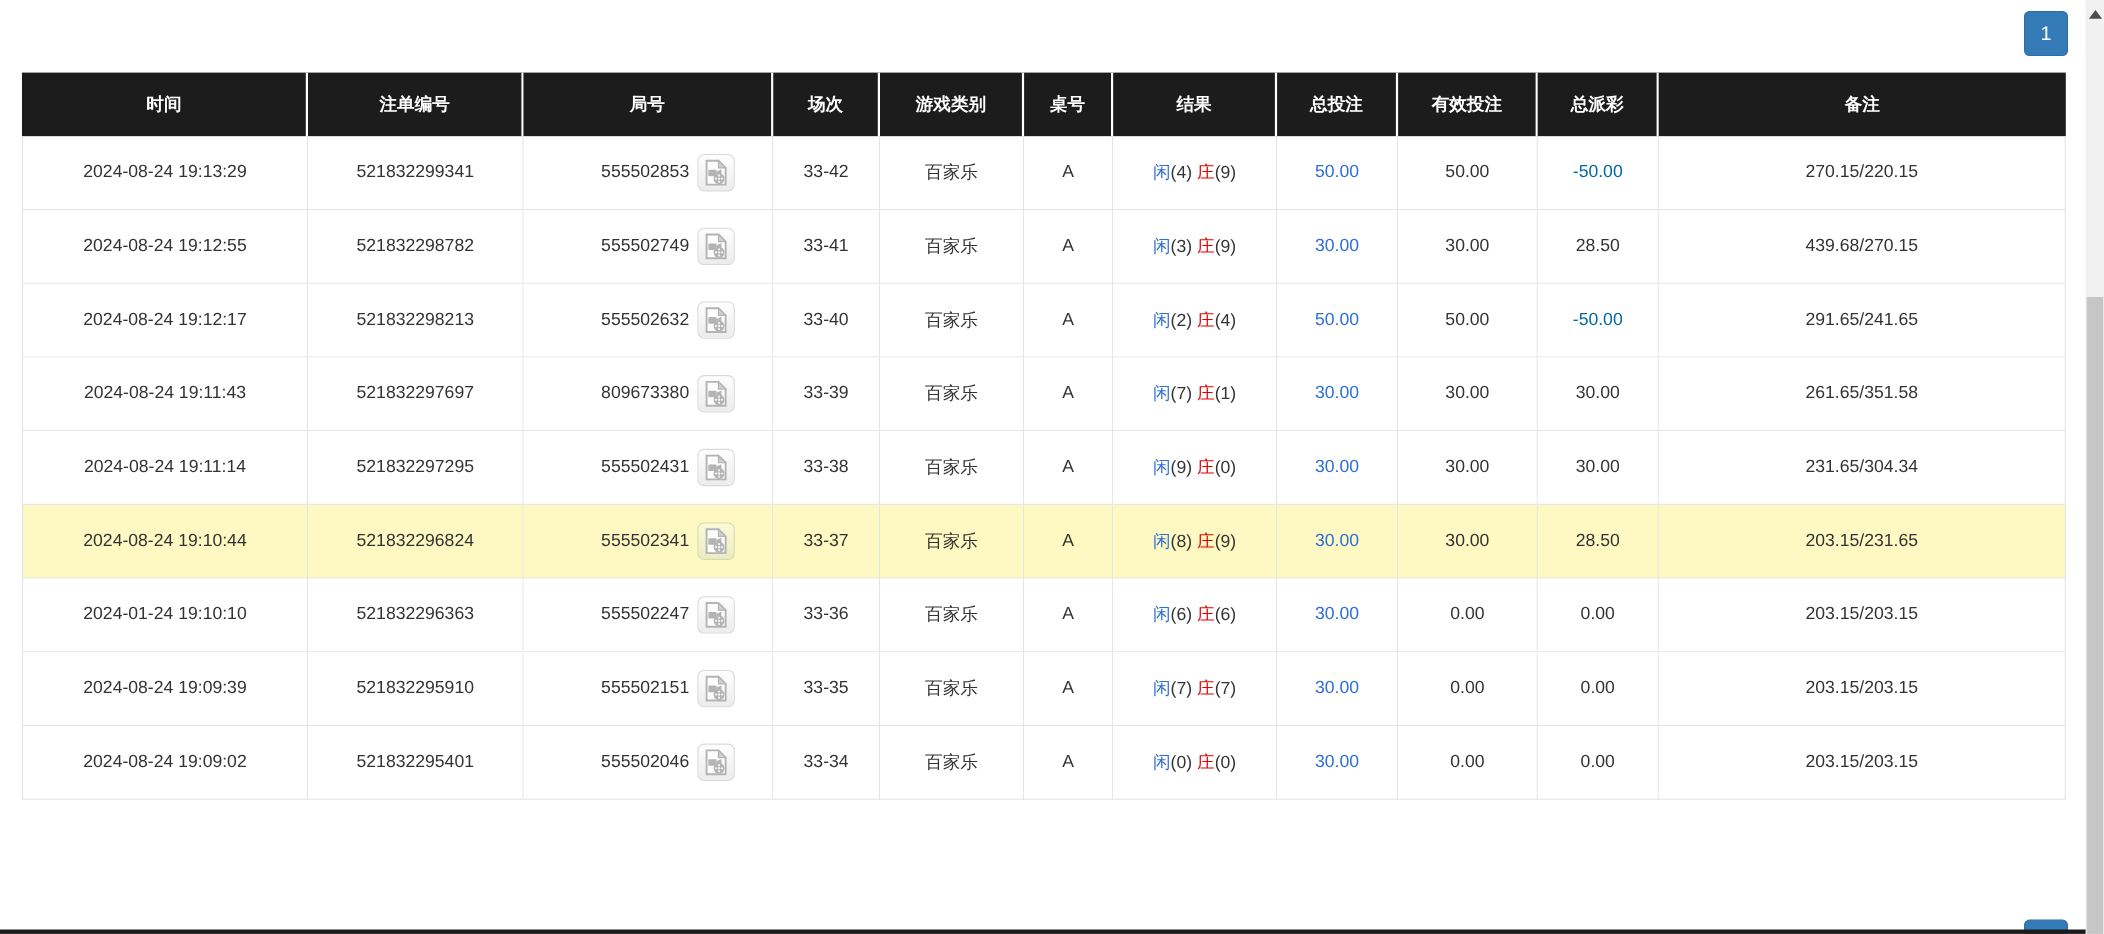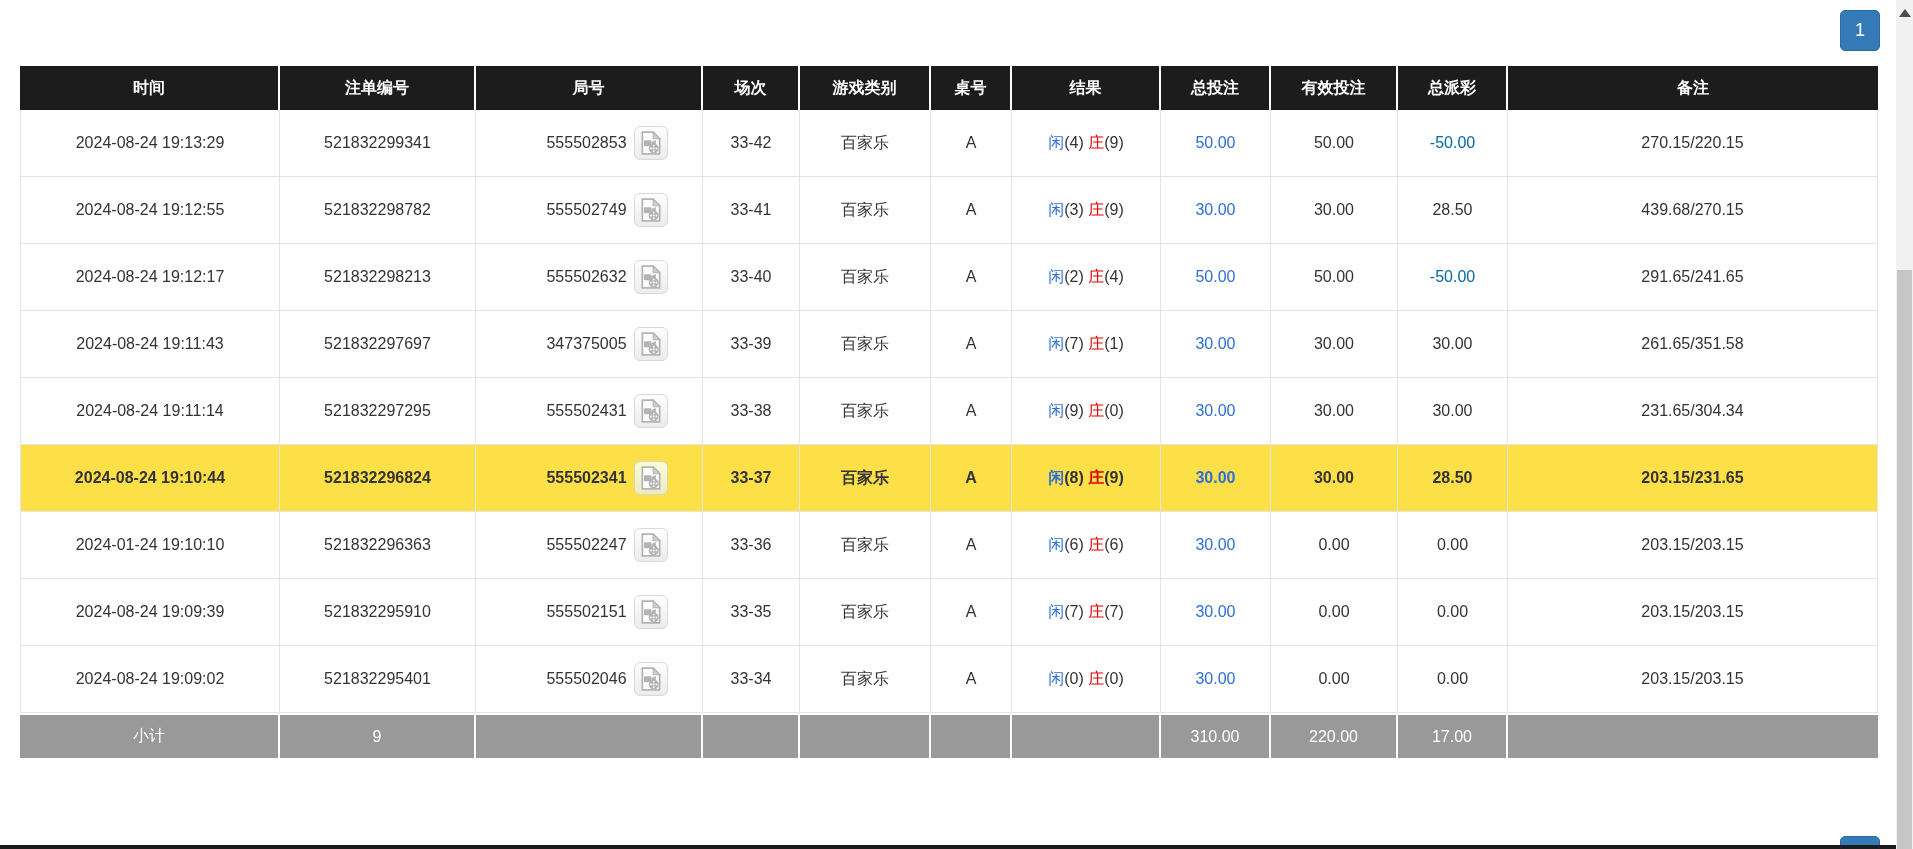--- a/index.html
+++ b/index.html
@@ -21,29 +21,29 @@
   .page-btn.top { top:10px; }
   .page-btn.bottom { top:836px; }
 
   
   table.records {
     position:absolute; left:20px; top:66px; width:1858px;
     border-collapse:separate; border-spacing:0; table-layout:fixed;
   }
   thead th {
     background:#1c1c1c; color:#fff; font-weight:bold; font-size:16px;
-    height:44px; text-align:center; border-right:2px solid #fff; padding:0;
+    height:58px; text-align:center; border-right:2px solid #fff; padding:0;
   }
   thead th:last-child { border-right:none; }
   tbody td {
     background:#fff; height:67px; text-align:center; font-size:16px; color:#333;
     border-right:1px solid #e4e4e4; border-bottom:1px solid #e4e4e4; padding:0;
   }
   tbody td:first-child { border-left:1px solid #e4e4e4;margin-top:17px; }
-  tbody tr.hl td { background:#fde047;font-weight:bold; }
+  tbody tr.hl td { background:#fef9c3; }
   tfoot td {
     background:#999999; color:#fff; height:45px; text-align:center; font-size:16px;
     border-right:2px solid #fff; border-top:2px solid #fff; padding:0;
   }
   tfoot td:last-child { border-right:none; }
 
   .blue-link { color:#2e6ed9; cursor:pointer; }
   .player { color:#2e6ed9; }
   .banker { color:#e00000; }
   .num { color:#333; }
@@ -196,21 +196,21 @@
     </td>
     <td class="blue-link">50.00</td>
     <td>50.00</td>
     <td class="payout neg">-50.00</td>
     <td>291.65/241.65</td>
   </tr>
       <tr>
     <td>2024-08-24 19:11:43</td>
     <td>521832297697</td>
     <td>
-      <span class="round-no">347375005</span><span class="vid-btn">
+      <span class="round-no">809673380</span><span class="vid-btn">
             <svg width="26" height="26" viewBox="0 0 24 24">
         <path d="M4 2 h10 l6 6 v14 h-16 z" fill="#fdfdfd" stroke="#b4b4b4" stroke-width="1.6"></path>
         <path d="M14 2 l6 6 h-6 z" fill="#cfcfcf" stroke="#b4b4b4" stroke-width="1"></path>
         <rect x="5.5" y="9.5" width="7" height="5.5" rx="1" fill="#b4b4b4"></rect>
         <path d="M12.5 11 l4 -1.8 v6.1 l-4 -1.8 z" fill="#b4b4b4"></path>
         <circle cx="14.5" cy="17" r="4.6" fill="#b4b4b4"></circle>
         <circle cx="14.5" cy="17" r="1" fill="#f5f5f5"></circle>
         <circle cx="14.5" cy="14.4" r="0.9" fill="#f5f5f5"></circle>
         <circle cx="14.5" cy="19.6" r="0.9" fill="#f5f5f5"></circle>
         <circle cx="11.9" cy="17" r="0.9" fill="#f5f5f5"></circle>
@@ -380,33 +380,20 @@
       <span class="player">闲</span><span class="num">(0)</span>
       <span class="banker">庄</span><span class="num">(0)</span>
     </td>
     <td class="blue-link">30.00</td>
     <td>0.00</td>
     <td class="payout">0.00</td>
     <td>203.15/203.15</td>
   </tr>
     </tbody>
   <tfoot id="foot-rows">
-      <tr>
-    <td>小计</td>
-    <td>9</td>
-    <td></td>
-    <td></td>
-    <td></td>
-    <td></td>
-    <td></td>
-    <td>310.00</td>
-    <td>220.00</td>
-    <td>17.00</td>
-    <td></td>
-  </tr>
     </tfoot>
 </table>
 
 <div class="sb-track">
   <div class="sb-up"></div>
   <div class="sb-thumb"></div>
 </div>
 
 <div class="page-btn bottom">1</div>
 <div class="bottom-bar"></div>

